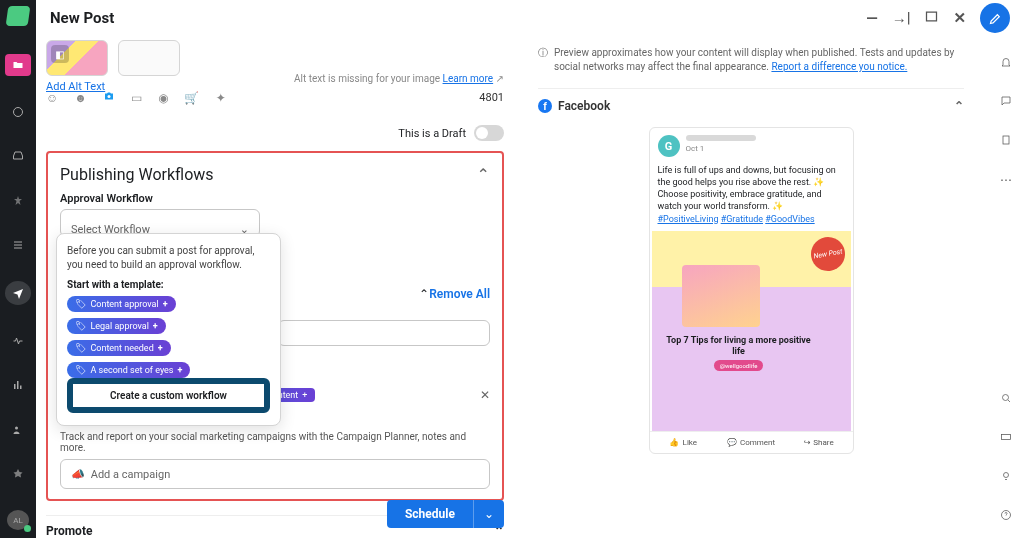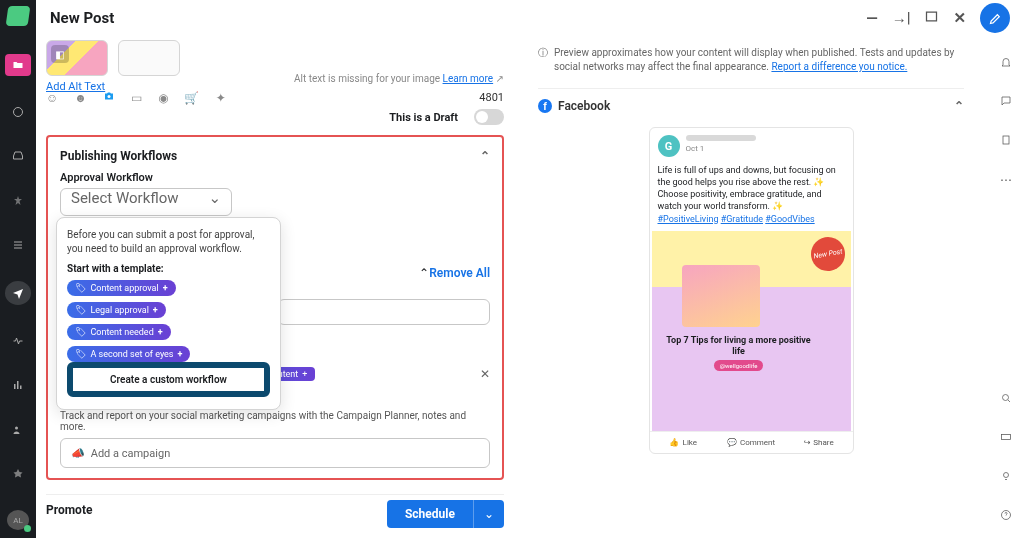--- a/index.html
+++ b/index.html
@@ -32,29 +32,29 @@
   .thumbrow { display:flex; gap:10px; margin-top:4px; }
   .thumb { width:62px; height:36px; border:1px solid #d5d5d5; border-radius:6px; background:linear-gradient(135deg,#c9a8e8 30%,#ffe873 30% 55%, #f7a5c0 55%); position:relative;}
   .thumb .overlay { position:absolute; left:4px; top:4px; width:18px; height:18px; background:rgba(0,0,0,.2); border-radius:4px; display:flex; align-items:center; justify-content:center; color:#fff; font-size:10px;}
   .thumb.empty{ background:#fafafa;}
   .altlink { color:#1773e6; text-decoration:underline; font-size:11px; margin-top:4px; display:inline-block;}
   .iconrow { display:flex; gap:16px; color:#8a8a8a; margin-top:6px; align-items:center;}
   .iconrow .cam { color:#1c9cf0;}
   .iconrow .count { margin-left:auto; color:#333; font-size:11px;}
   .altwarn { color:#888; font-size:10px; text-align:right; margin-top:-20px;}
   .altwarn a{ color:#1773e6; text-decoration:underline;}
-  .draftrow { display:flex; align-items:center; justify-content:flex-end; gap:16px; margin-top:4px; font-weight:700; font-size:11px;}
+  .draftrow { display:flex; align-items:center; justify-content:flex-end; gap:8px; margin-top:20px; font-weight:400; font-size:11px;}
   .toggle { width:30px; height:16px; background:#d7d7d7; border-radius:10px; position:relative;}
   .toggle::after{content:''; position:absolute; left:2px; top:2px; width:12px; height:12px; border-radius:50%; background:#fff;}
   
   .redbox { border:2px solid #e55353; border-radius:4px; padding:12px 12px 10px 12px; margin-top:10px; position:relative;}
-  .sect-head { display:flex; align-items:center; font-weight:700; font-size:12px; margin-bottom:8px;}
+  .sect-head { display:flex; align-items:center; font-weight:400; font-size:16px; margin-bottom:8px;}
   .sect-head .chev { margin-left:auto; color:#666;}
   .label { font-size:11px; font-weight:600; margin-bottom:4px; display:block;}
-  .select { width:172px; height:28px; border:1px solid #c7c7c7; border-radius:6px; display:flex; align-items:flex-start; padding:0 10px; color:#666; font-size:15px; background:#fff;}
+  .select { width:200px; height:28px; border:1px solid #c7c7c7; border-radius:6px; display:flex; align-items:flex-end; padding:0 10px; color:#666; font-size:11px; background:#fff;}
   .select .chev { margin-left:auto;}
 
   .popover { position:absolute; left:8px; top:80px; width:225px; background:#fff; border:1px solid #d4d4d4; border-radius:8px; padding:10px 10px 12px 10px; box-shadow:0 4px 16px rgba(0,0,0,.12); z-index:5;}
   .popover p { font-size:10px; color:#444; line-height:1.35;}
   .popover .tmpl-label{ font-weight:700; font-size:10px; margin:8px 0 6px;}
   .chips { display:flex; flex-wrap:wrap; gap:6px;}
   .chip { background:linear-gradient(90deg,#3a6de8,#6a40d4); color:#fff; font-size:9px; padding:3px 8px; border-radius:10px; display:inline-flex; align-items:center; gap:4px;}
   .chip .plus { font-weight:700;}
   .customwf { border:6px solid #0c4a6e; border-radius:6px; text-align:center; padding:6px 0; font-size:10px; font-weight:600;}
   

